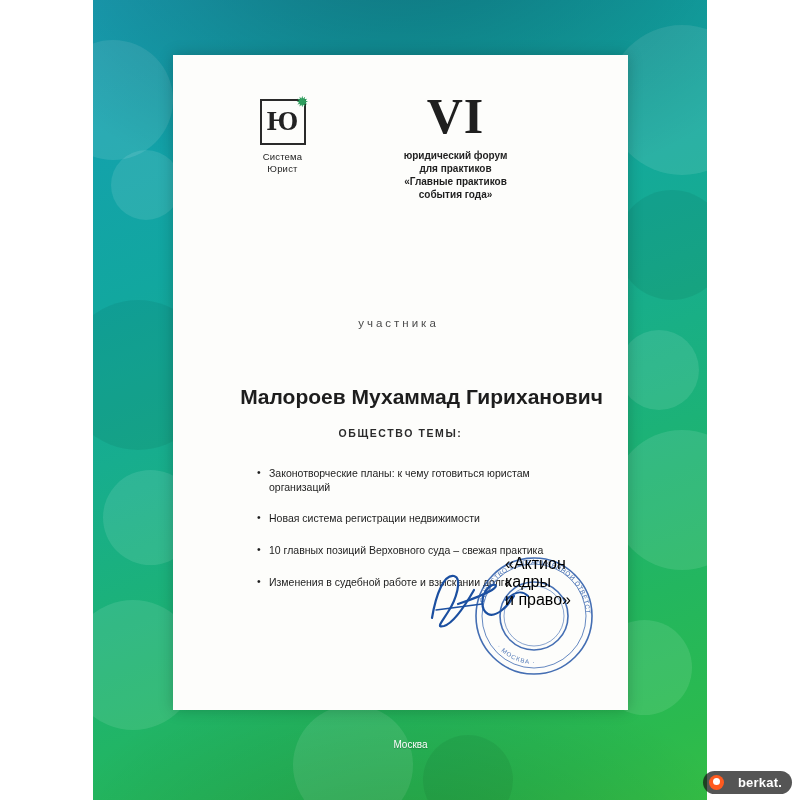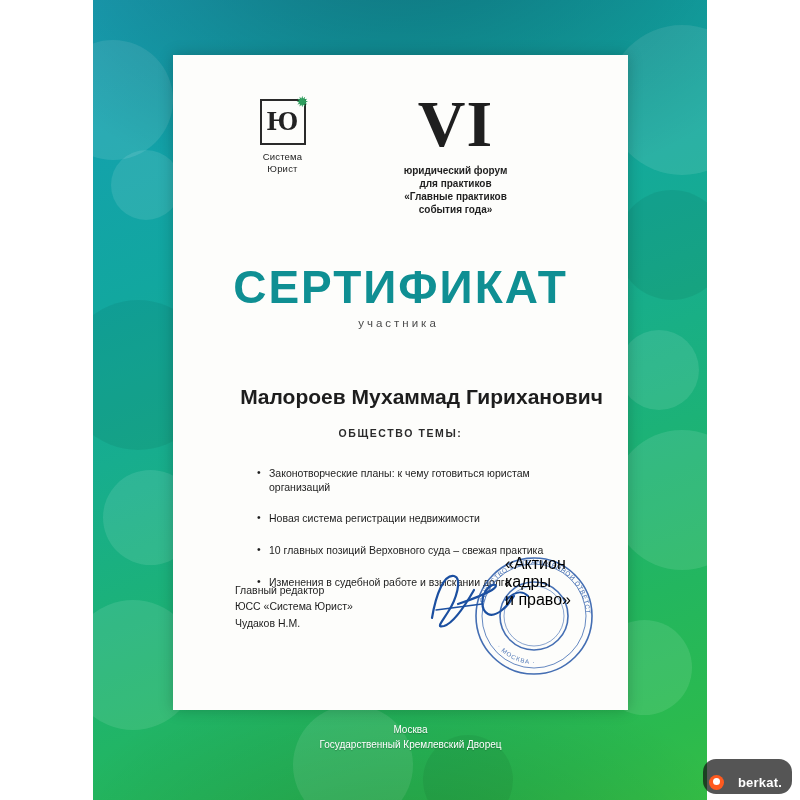--- a/index.html
+++ b/index.html
@@ -126,21 +126,21 @@
   }
 
   
   #forum-block {
     text-align: center;
     width: 230px;
   }
   #roman-number {
     font-family: "Liberation Serif", serif;
     font-weight: 700;
-    font-size: 66px;
+    font-size: 50px;
     line-height: 0.95;
     color: #1f1f1f;
     letter-spacing: 1px;
   }
   .forum-line {
     font-size: 10px;
     font-weight: 700;
     color: #1f1f1f;
     line-height: 1.32;
   }
@@ -261,21 +261,21 @@
   
   #watermark {
     position: absolute;
     right: 8px;
     bottom: 6px;
     display: flex;
     align-items: center;
     gap: 14px;
     background: rgba(20,20,20,0.72);
     border-radius: 13px;
-    padding: 16px 10px 4px 6px;
+    padding: 4px 10px 4px 6px;
   }
   #watermark .wm-dot {
     width: 15px; height: 15px;
     border-radius: 50%;
     background: #ff5a1f;
     position: relative;
   }
   #watermark .wm-dot::after {
     content: "";
     position: absolute;
@@ -335,39 +335,33 @@
           <div id="forum-lines">
             <div class="forum-line">юридический форум</div>
             <div class="forum-line">для практиков</div>
             <div class="forum-line">«Главные практиков</div>
             <div class="forum-line">события года»</div>
           </div>
         </div>
 
       </div>
 
-      <div id="cert-title">СЕРТИФИКАТ</div>
       <div id="cert-subtitle">участника</div>
 
       <div id="recipient-name">Малороев Мухаммад Гириханович</div>
 
       <div id="topics-label">ОБЩЕСТВО ТЕМЫ:</div>
 
       <ul id="topics-list">
         <li>Законотворческие планы: к чему готовиться юристам организаций</li>
         <li>Новая система регистрации недвижимости</li>
         <li>10 главных позиций Верховного суда – свежая практика</li>
         <li>Изменения в судебной работе и взыскании долга</li>
       </ul>
 
-      <div id="signature-block">
-        <div>Главный редактор</div>
-        <div>ЮСС «Система Юрист»</div>
-        <div>Чудаков Н.М.</div>
-      </div>
 
       <svg id="handwritten-signature" viewBox="0 0 130 80" fill="none">
         <path d="M14 58 C18 34, 26 14, 36 16 C45 18, 38 40, 30 52 C23 63, 18 68, 26 66 C36 63, 48 44, 56 30" stroke="currentColor" stroke-width="2.2" stroke-linecap="round"></path>
         <path d="M40 44 C52 40, 64 36, 74 30 C82 25, 76 22, 70 28 C63 35, 62 50, 70 54 C78 58, 90 46, 96 36" stroke="currentColor" stroke-width="2.2" stroke-linecap="round"></path>
         <path d="M18 50 L64 44" stroke="currentColor" stroke-width="1.4" stroke-linecap="round"></path>
         <path d="M88 40 C96 32, 104 30, 110 36" stroke="currentColor" stroke-width="2" stroke-linecap="round"></path>
       </svg>
 
       <svg id="round-stamp" viewBox="0 0 122 122" fill="none">
         <circle cx="61" cy="61" r="58" stroke="currentColor" stroke-width="1.6" opacity="0.85"></circle>
@@ -388,21 +382,20 @@
           <div>«Актион</div>
           <div>кадры</div>
           <div>и право»</div>
         </div>
       </div>
 
     </div>
 
     <div id="venue-footer">
       <div>Москва</div>
-      <div>Государственный Кремлевский Дворец</div>
     </div>
 
   </div>
 
   <div id="watermark">
     <span class="wm-dot"></span>
     <span class="wm-text">berkat.</span>
   </div>
 
 </div>

